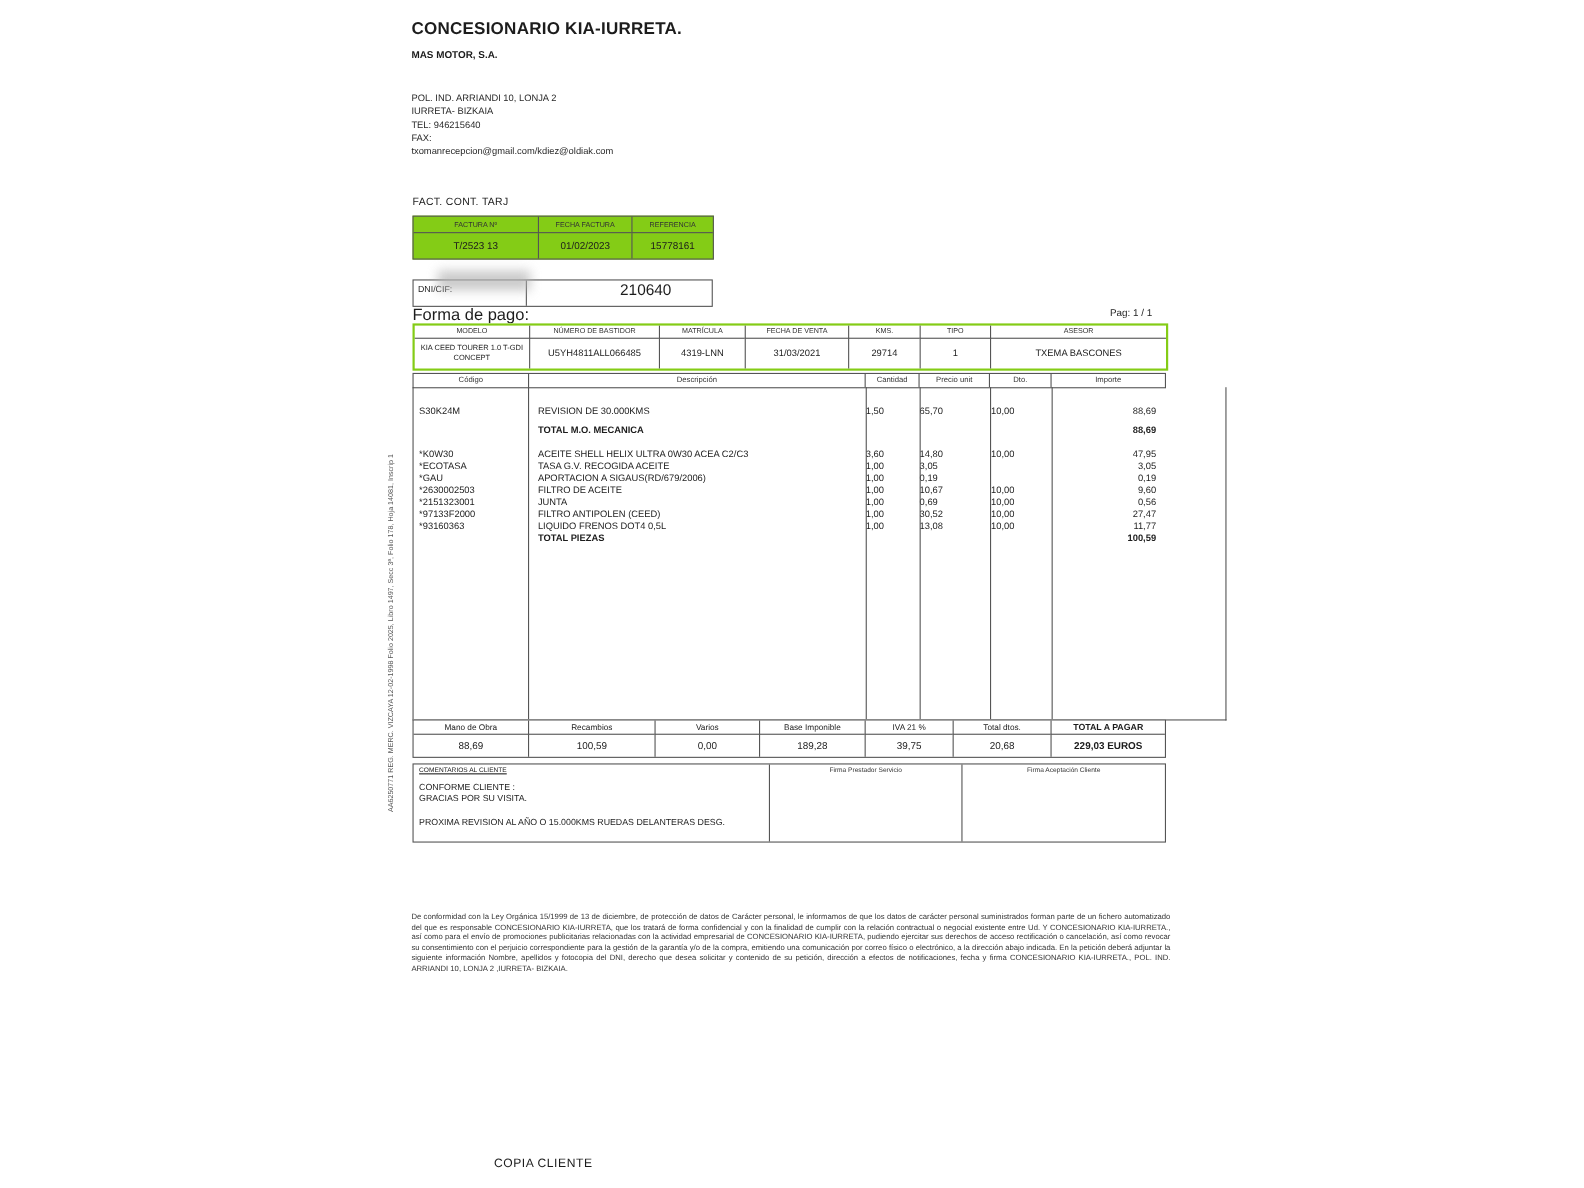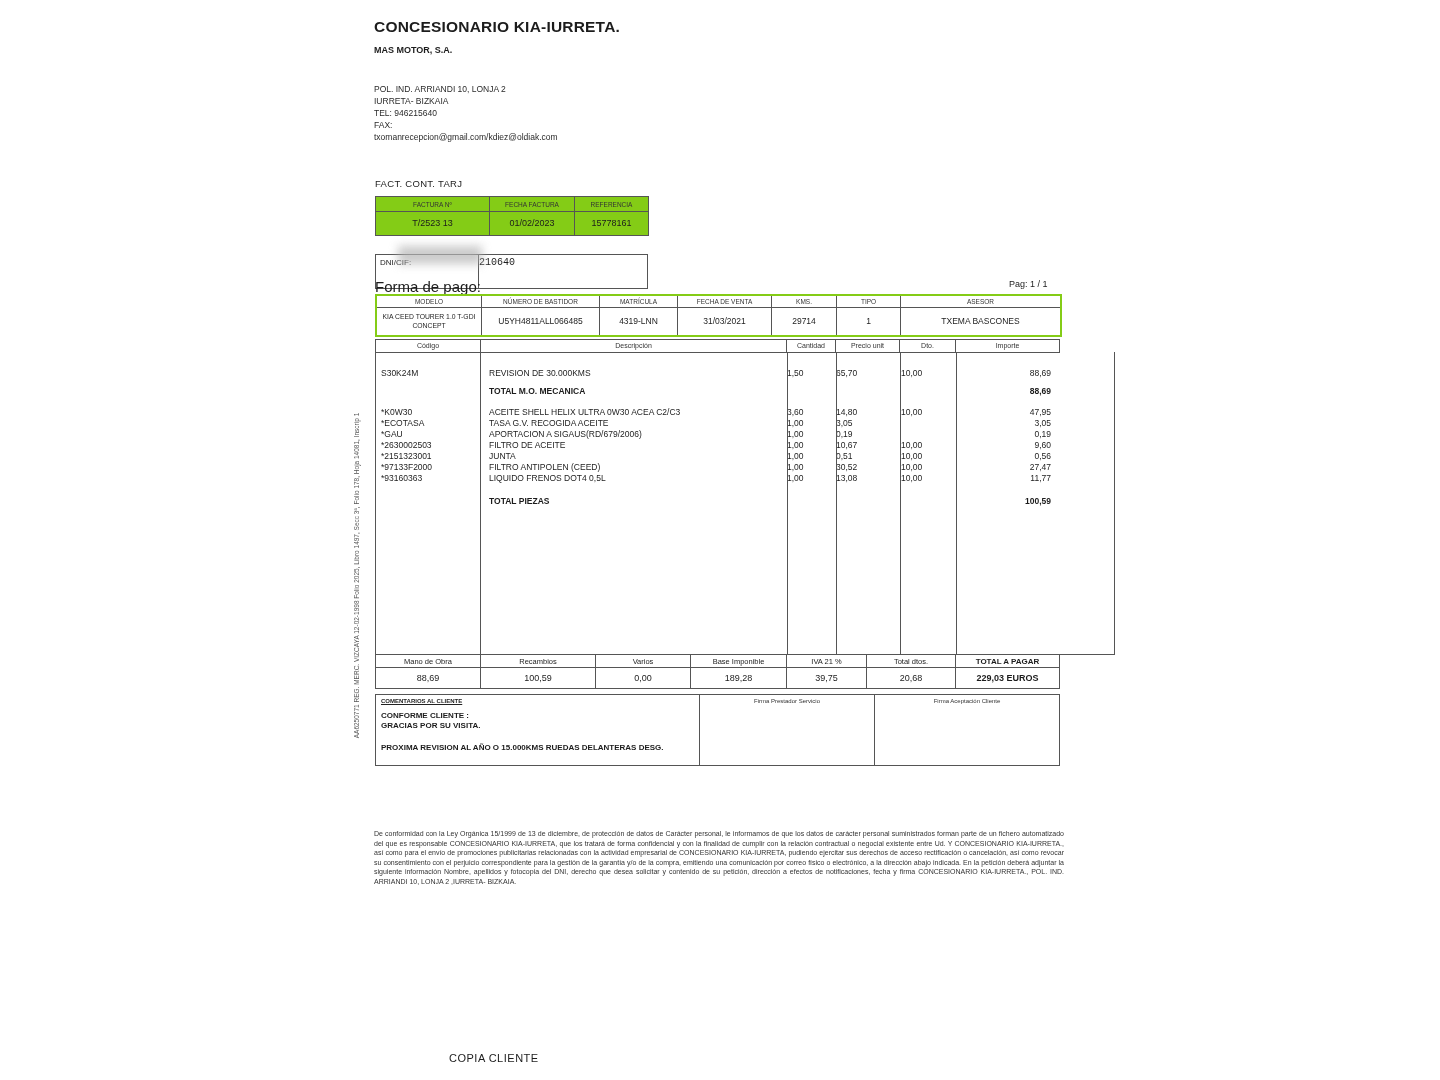--- a/index.html
+++ b/index.html
@@ -14,23 +14,23 @@
 
   .doc-type{left:375px;top:178px;font-size:9.5px;letter-spacing:.3px;}
 
   .inv-meta{left:375px;top:196px;border:1px solid #555;background:#84cc16;}
   .inv-meta .row{display:grid;grid-template-columns:113px 85px 74px;}
   .inv-meta .cell{border-left:1px solid #555;text-align:center;overflow:hidden;}
   .inv-meta .cell:first-child{border-left:none;}
   .inv-meta .head .cell{font-size:6.5px;color:#333;height:15px;line-height:15px;border-bottom:1px solid #555;}
   .inv-meta .vals .cell{font-size:9px;height:23px;line-height:23px;}
 
-  .dni-box{left:375px;top:254px;width:273px;height:35px;border:1px solid #555;display:flex;}
+  .dni-box{left:375px;top:254px;width:273px;height:25px;border:1px solid #555;display:flex;gap:48px;}
   .dni-label{width:103px;font-size:8px;line-height:16px;padding-left:4px;border-right:1px solid #555;}
-  .dni-value{flex:1;font-size:10px;line-height:16px;font-family:Liberation Mono, monospace;}
+  .dni-value{flex:1;text-align:center;font-size:14px;line-height:16px;}
   .blur-patch{left:398px;top:246px;width:84px;height:18px;background:#b4b4b4;filter:blur(5px);opacity:.7;}
 
   .forma{left:375px;top:278px;font-size:15px;}
   .pag{left:1009px;top:279px;font-size:9px;}
 
   .veh{left:375px;top:294px;border:2px solid #84cc16;background:#fff;}
   .veh .row{display:grid;grid-template-columns:104px 118px 78px 94px 65px 64px 160px;}
   .veh .cell{border-left:1px solid #555;text-align:center;overflow:hidden;}
   .veh .cell:first-child{border-left:none;}
   .veh .head .cell{font-size:6.5px;color:#333;height:12px;line-height:12px;border-bottom:1px solid #555;}
@@ -44,33 +44,33 @@
 
   .lines-body{left:375px;top:352px;width:740px;height:303px;border:1px solid #555;border-top:none;}
   .lines-body .vline{position:absolute;top:0;bottom:0;width:1px;background:#555;}
   .v1{left:104px;} .v2{left:411px;} .v3{left:460px;} .v4{left:524px;} .v5{left:580px;}
   .lrow{display:grid;grid-template-columns:104px 307px 49px 65px 56px 104px;height:11px;line-height:11px;font-size:8.5px;}
   .lrow .code{padding-left:5px;}
   .lrow .desc{padding-left:9px;}
   .lrow .qty,.lrow .pu,.lrow .dto{text-align:left;padding-right:8px;}
   .lrow .imp{text-align:right;padding-right:10px;}
   .lrow.bold{font-weight:bold;}
-  .mt16{margin-top:16px;}.mt7{margin-top:7px;}.mt10{margin-top:10px;}.mt12{margin-top:12px;}
+  .mt16{margin-top:16px;}.mt7{margin-top:7px;}.mt10{margin-top:10px;}.mt12{}
 
   .totals{left:375px;top:654px;border:1px solid #555;background:#fff;}
   .totals .row{display:grid;grid-template-columns:104px 115px 95px 96px 80px 89px 104px;}
   .totals .cell{border-left:1px solid #555;text-align:center;overflow:hidden;}
   .totals .cell:first-child{border-left:none;}
   .totals .head .cell{font-size:7.5px;height:13px;line-height:13px;border-bottom:1px solid #555;}
   .totals .head .b{font-weight:bold;font-size:8px;}
   .totals .vals .cell{font-size:9px;height:20px;line-height:20px;}
   .totals .vals .b{font-weight:bold;}
 
   .comments{left:375px;top:694px;width:685px;height:72px;border:1px solid #555;display:flex;}
-  .cm-left{width:324px;border-right:1px solid #555;padding:3px 5px;position:relative;font-weight:bold;}
+  .cm-left{width:324px;border-right:1px solid #555;padding:3px 5px;position:relative;}
   .cm-title{font-size:6px;text-decoration:underline;color:#222;}
   .cm-line{font-size:8px;line-height:10px;}
   .cm-line1{margin-top:7px;}
   .cm-last{position:absolute;left:5px;bottom:13px;font-size:8px;}
   .cm-mid{width:175px;border-right:1px solid #555;text-align:center;font-size:6px;padding-top:3px;color:#333;}
   .cm-right{flex:1;text-align:center;font-size:6px;padding-top:3px;color:#333;}
 
   .side-text{left:163px;top:572px;width:386px;font-size:6.5px;color:#555;
              transform:rotate(-90deg);text-align:center;white-space:nowrap;}
 
@@ -200,21 +200,21 @@
       <div class="desc">FILTRO DE ACEITE</div>
       <div class="qty">1,00</div>
       <div class="pu">10,67</div>
       <div class="dto">10,00</div>
       <div class="imp">9,60</div>
     </div>
     <div class="lrow">
       <div class="code">*2151323001</div>
       <div class="desc">JUNTA</div>
       <div class="qty">1,00</div>
-      <div class="pu">0,51</div>
+      <div class="pu">0,69</div>
       <div class="dto">10,00</div>
       <div class="imp">0,56</div>
     </div>
     <div class="lrow">
       <div class="code">*97133F2000</div>
       <div class="desc">FILTRO ANTIPOLEN (CEED)</div>
       <div class="qty">1,00</div>
       <div class="pu">30,52</div>
       <div class="dto">10,00</div>
       <div class="imp">27,47</div>

